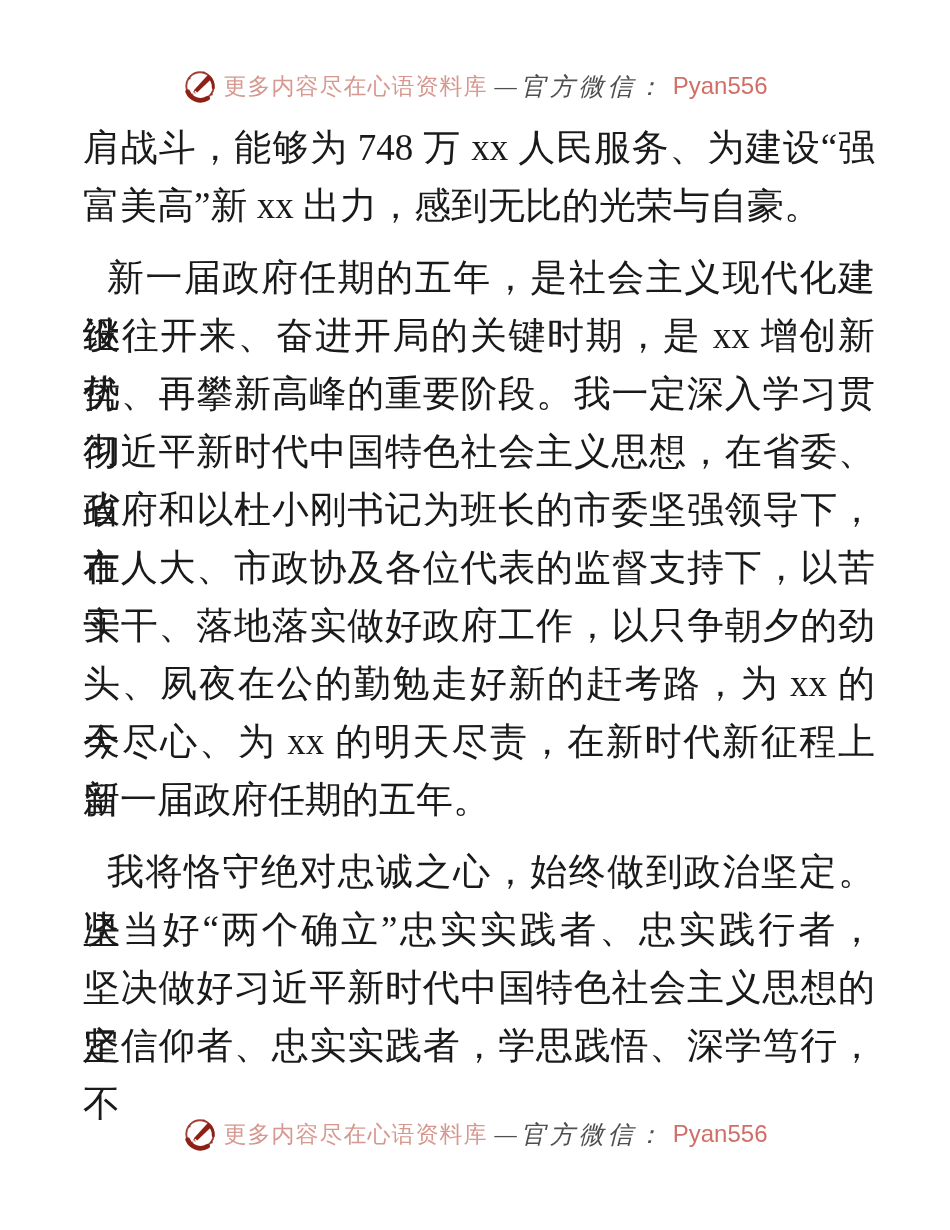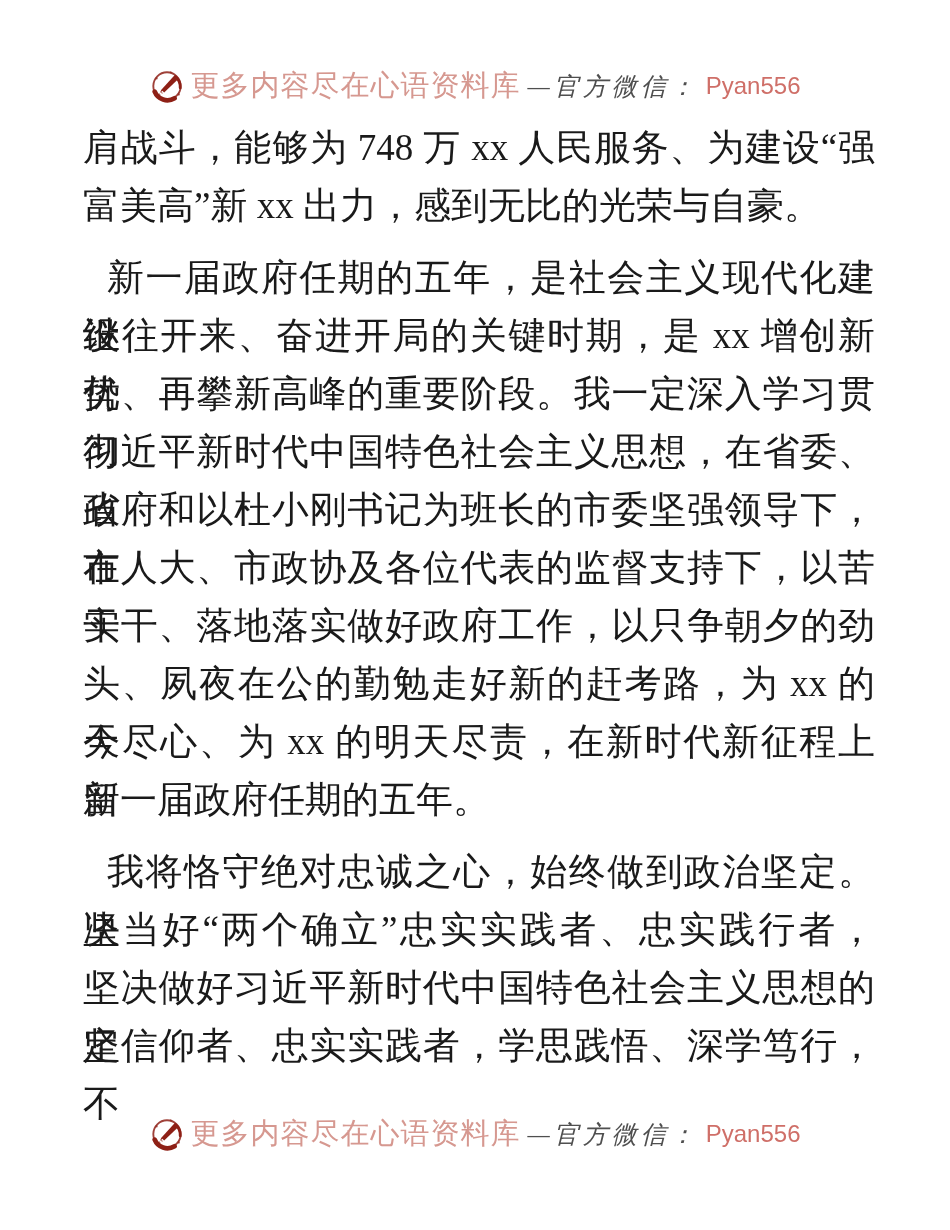--- a/index.html
+++ b/index.html
@@ -30,21 +30,21 @@
   .watermark.header { top: 66px; }
   .watermark.footer { top: 1114px; }
   .wm-logo {
     width: 34px;
     height: 34px;
     flex: 0 0 auto;
     display: inline-block;
   }
   .wm-brand {
     color: #d69890;
-    font-size: 29px;
+    font-size: 23px;
     letter-spacing: 1px;
     font-family: "Liberation Serif", "DejaVu Serif", serif;
   }
   .wm-label {
     color: #4f4f4f;
     font-size: 25px;
     font-style: italic;
     letter-spacing: 4px;
     font-family: "Liberation Serif", "DejaVu Serif", serif;
   }

